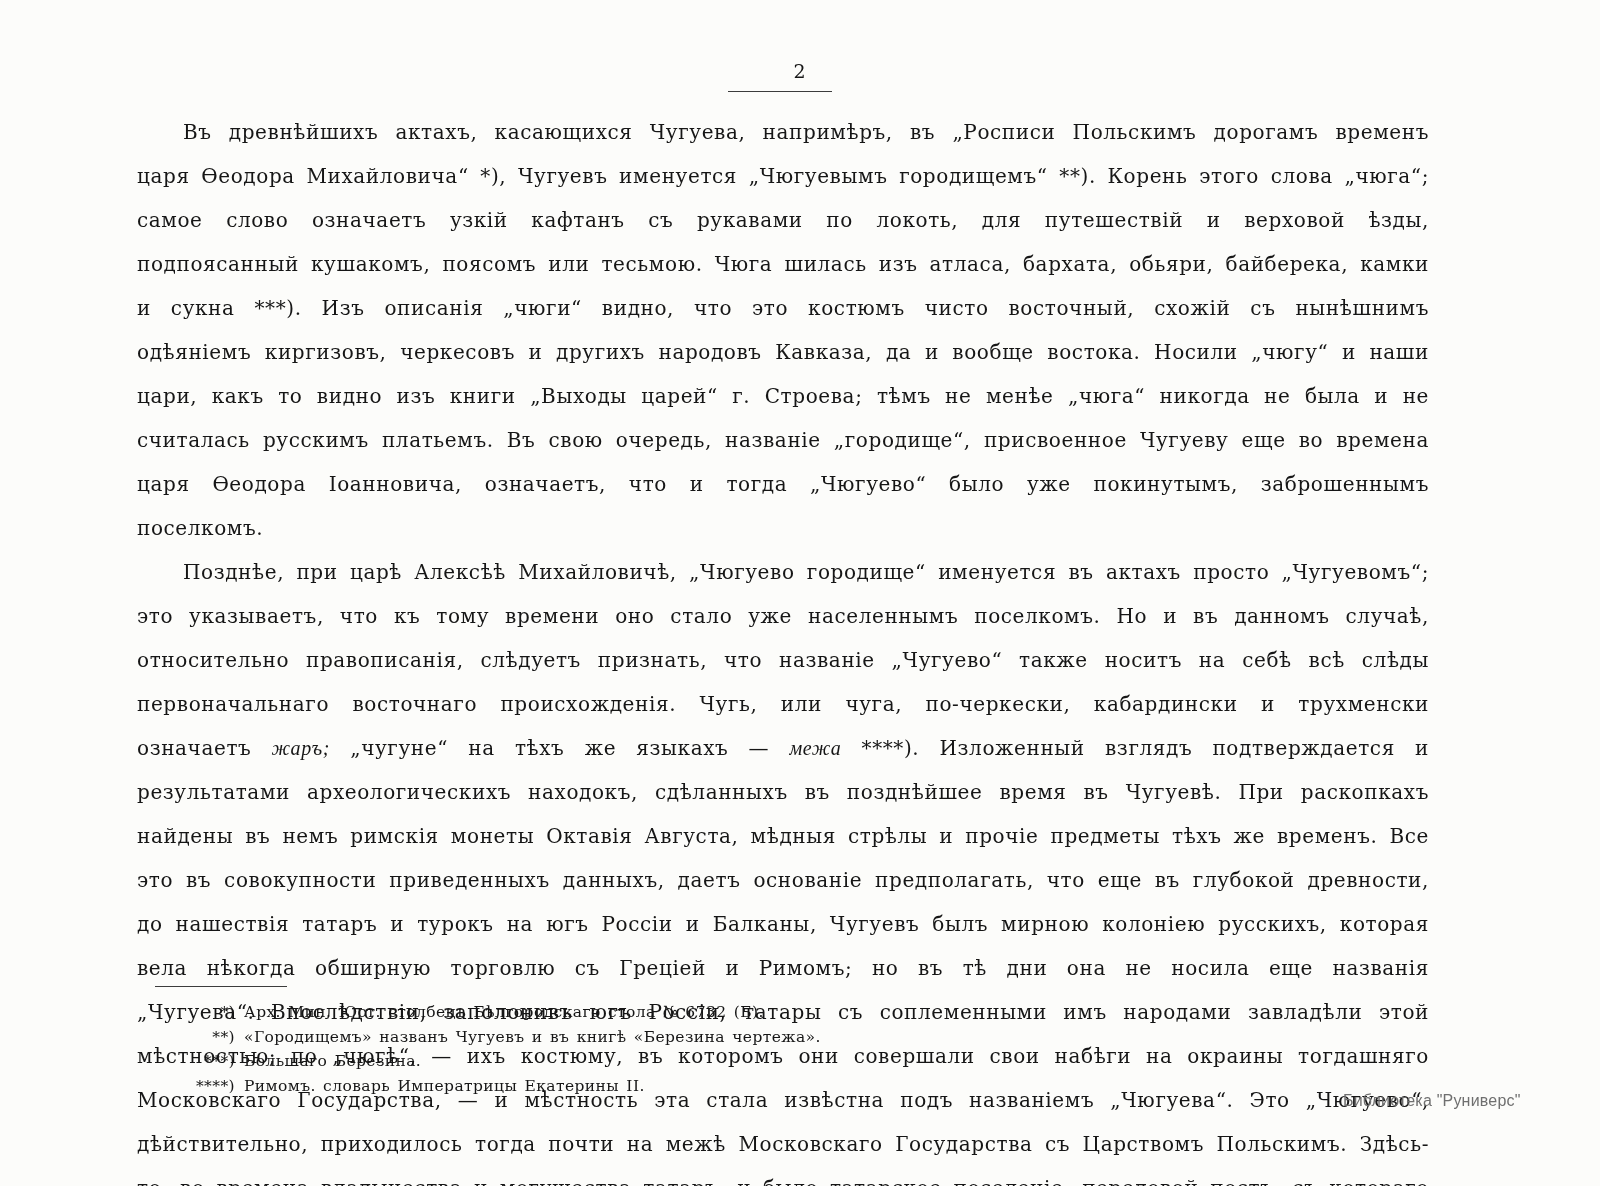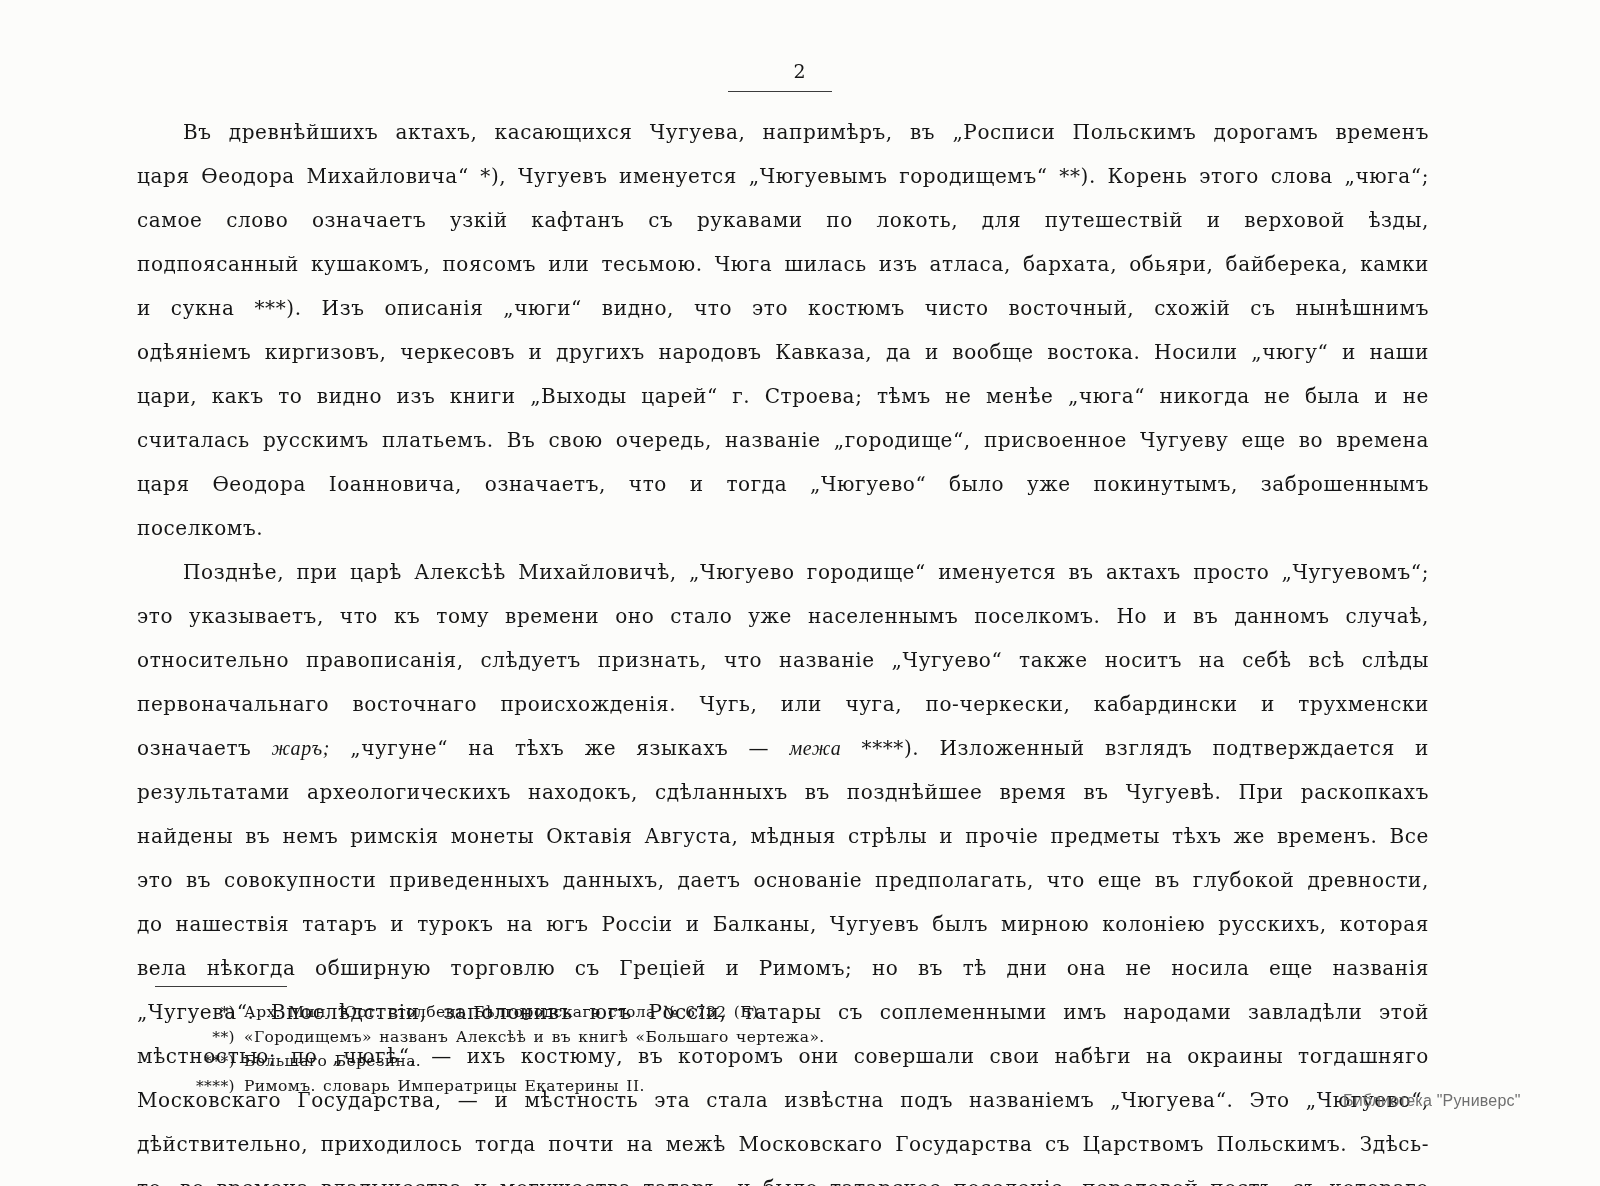--- a/index.html
+++ b/index.html
@@ -109,21 +109,21 @@
 
   <div class="footnote-sep"></div>
 
   <div class="footnotes">
       <div class="fn-row">
         <span class="fn-marker">*)</span>
         <span class="fn-text">Арх. Мин. Юст. столбецъ Бѣлгородскаго стола № 6732 (Б).</span>
       </div>
       <div class="fn-row">
         <span class="fn-marker">**)</span>
-        <span class="fn-text">«Городищемъ» названъ Алексѣѣ и въ книгѣ «Большаго чертежа».</span>
+        <span class="fn-text">«Городищемъ» названъ Чугуевъ и въ книгѣ «Березина чертежа».</span>
       </div>
       <div class="fn-row">
         <span class="fn-marker">***)</span>
         <span class="fn-text">Большаго Березина.</span>
       </div>
       <div class="fn-row">
         <span class="fn-marker">****)</span>
         <span class="fn-text">Римомъ. словарь Императрицы Екатерины II.</span>
       </div>
     </div>

